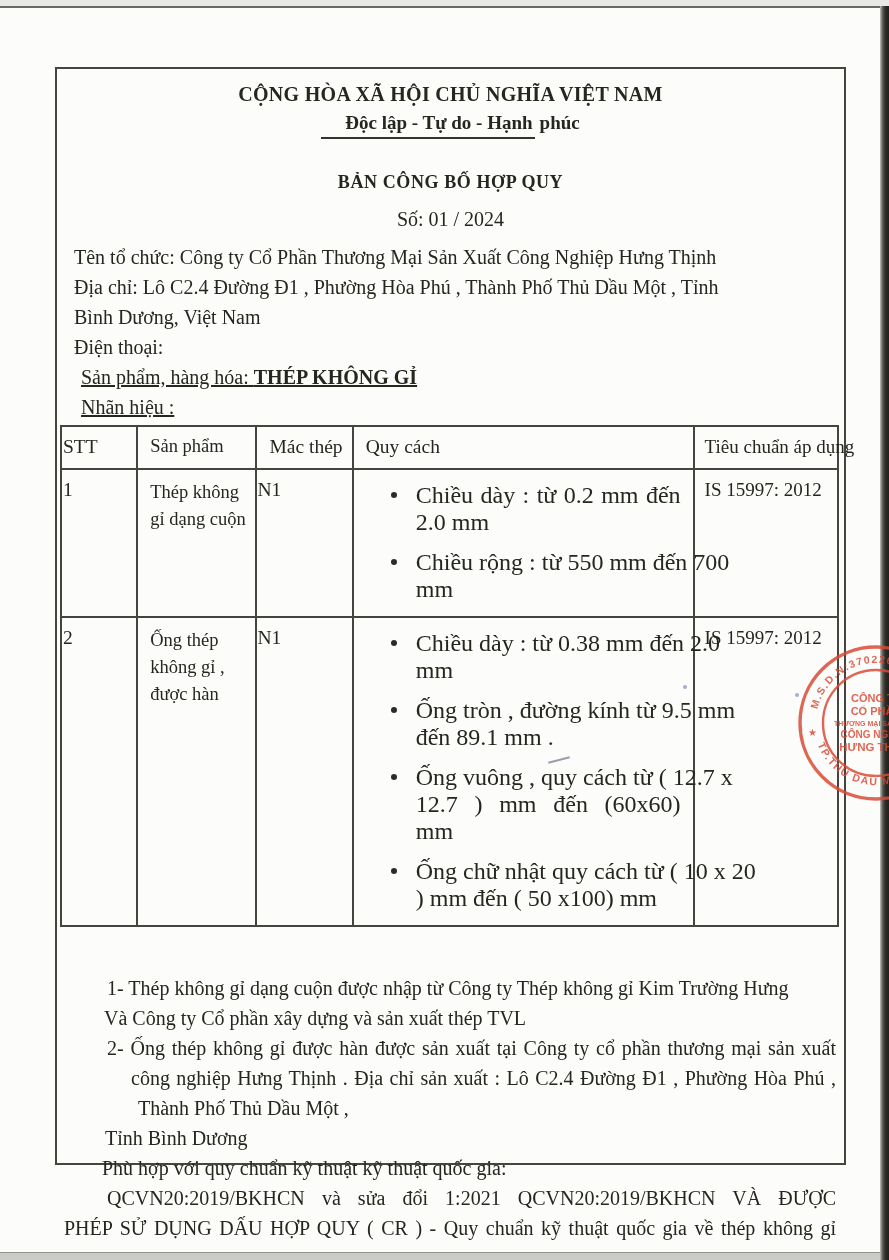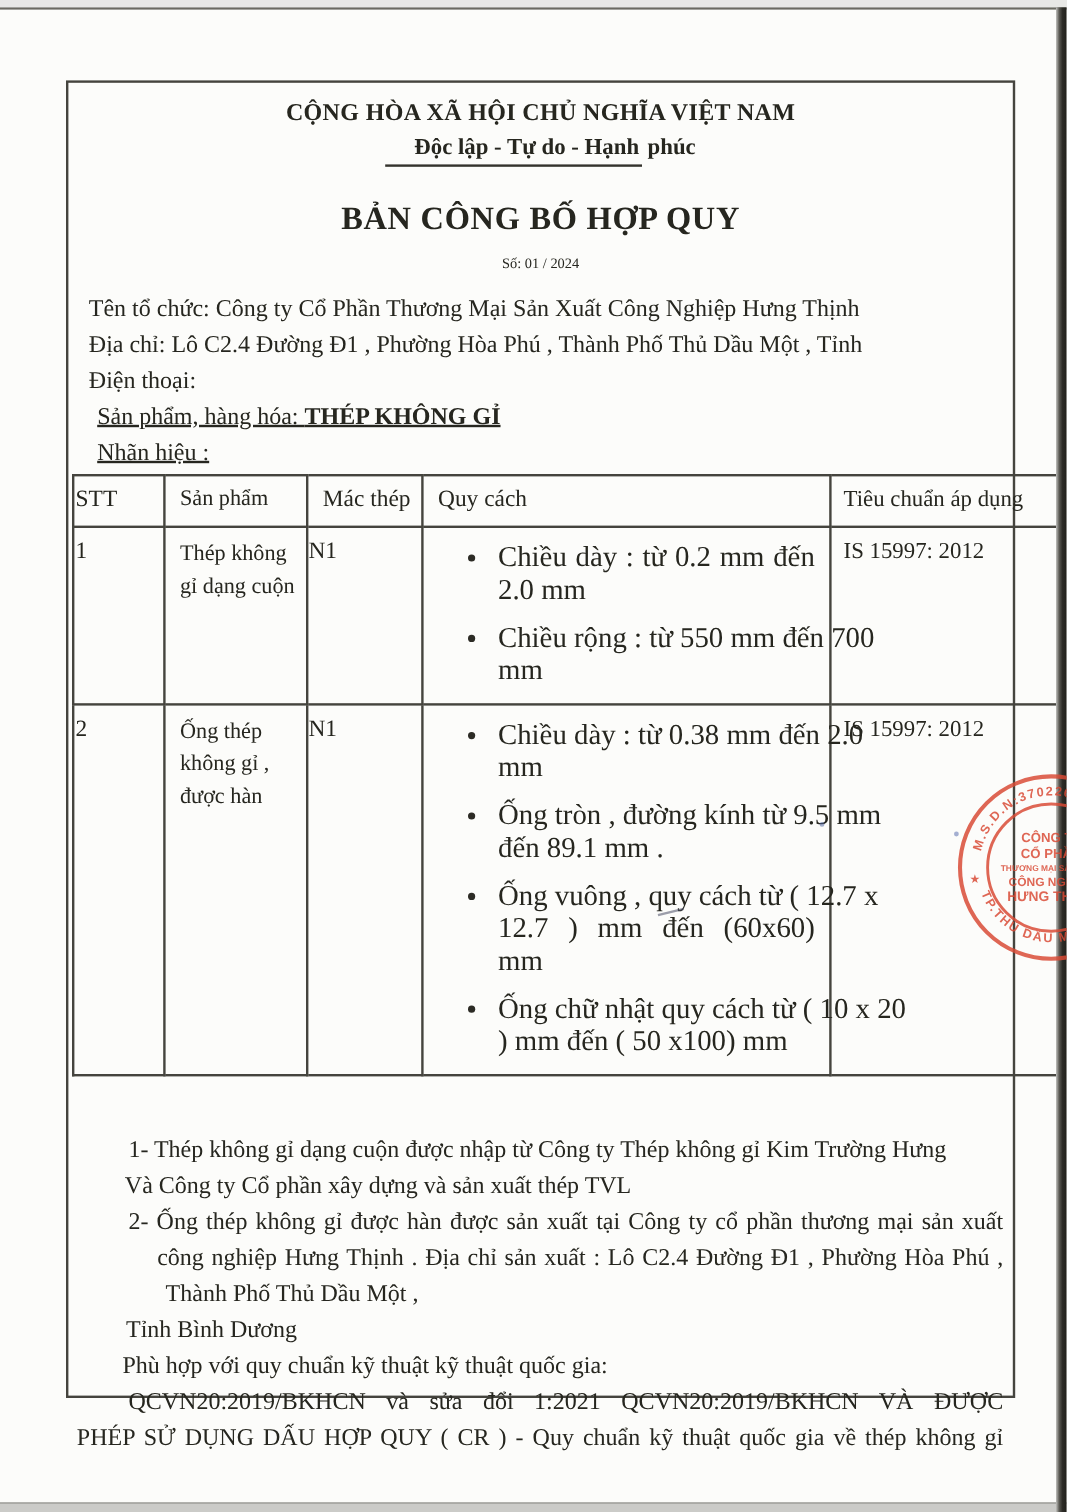--- a/index.html
+++ b/index.html
@@ -22,43 +22,43 @@
 
   
   .frame{position:absolute;left:55px;top:61px;width:791px;height:1098px;
     box-sizing:border-box;border:2px solid #45443e;}
 
   .h1{margin-top:12px;text-align:center;font-weight:bold;font-size:20px;
     letter-spacing:.3px;line-height:27px;}
   .h2{margin-top:2px;text-align:center;font-weight:bold;font-size:19px;line-height:26px;}
   .h2 .u{display:inline-block;border-bottom:2px solid #34332d;padding:0 2px 1px 24px;}
   .h2 .tail{padding-left:5px;}
-  .doc-title{margin-top:28px;text-align:center;font-weight:bold;font-size:27px;
+  .doc-title{margin-top:28px;text-align:center;font-weight:bold;font-size:18px;
     letter-spacing:.6px;line-height:31px;}
-  .doc-no{margin-top:6px;text-align:center;font-size:12px;line-height:30px;}
+  .doc-no{margin-top:6px;text-align:center;font-size:20px;line-height:30px;}
 
   .info{margin:8px 28px 0 17px;font-size:20px;line-height:30px;}
   .info .ind{margin-left:7px;text-decoration:underline;}
   .info .ind2{margin-left:9px;}
   .bold{font-weight:bold;}
 
   table.spec{border-collapse:collapse;table-layout:fixed;width:779px;margin:3px 0 0 3px;}
   table.spec td,table.spec th{border:2px solid #45443e;vertical-align:top;
     font-weight:normal;text-align:left;box-sizing:border-box;}
   tr.hrow{height:43px;}
   tr.r1{height:93px;}
   tr.r2{height:229px;}
   th.c-stt,td.c-stt{width:76px;text-align:center;font-size:19.5px;padding-top:9px;}
   th.c-sp,td.c-sp{width:119px;padding:9px 6px 0 12px;font-size:18.5px;}
   td.c-sp{text-align:justify;line-height:27px;}
   th.c-mt,td.c-mt{width:96px;padding:9px 0 0 12px;font-size:19.5px;}
   td.c-mt{text-align:center;padding-left:0;}
   th.c-qc,td.c-qc{width:340px;padding:9px 12px 0 12px;font-size:19.5px;}
   td.c-qc{padding:12px 12px 0 30px;}
-  th.c-tc,td.c-tc{width:190px;padding:9px 4px 0 10px;font-size:19px;}
+  th.c-tc,td.c-tc{width:144px;padding:9px 4px 0 10px;font-size:19px;}
   th{white-space:nowrap;}
 
   .qc-item{position:relative;padding-left:32px;margin-bottom:13px;
     font-size:24px;line-height:27px;}
   .qc-item .dot{position:absolute;left:7px;top:10px;width:6px;height:6px;
     border-radius:50%;background:#2c2b25;}
   .qc-item .ln{text-align:justify;}
   .qc-item .ln.stretch{text-align-last:justify;white-space:nowrap;}
 
   .notes{margin:46px 6px 0 7px;width:772px;font-size:20px;line-height:30px;}
@@ -97,20 +97,21 @@
       <span class="u">Độc lập - Tự do - Hạnh</span><span class="tail">phúc</span>
     </div>
 
     <div class="doc-title">BẢN CÔNG BỐ HỢP QUY</div>
 
     <div class="doc-no">Số: 01 / 2024</div>
 
     <div class="info">
       <div>Tên tổ chức: Công ty Cổ Phần Thương Mại Sản Xuất Công Nghiệp Hưng Thịnh</div>
       <div>Địa chỉ: Lô C2.4 Đường Đ1 , Phường Hòa Phú , Thành Phố Thủ Dầu Một , Tỉnh</div>
+      <div>Bình Dương, Việt Nam</div>
       <div>Điện thoại:</div>
       <div class="ind"><span>Sản phẩm, hàng hóa: </span><span class="bold">THÉP KHÔNG GỈ</span></div>
       <div class="ind">Nhãn hiệu :</div>
     </div>
 
     <table class="spec">
       <tbody>
           <tr class="hrow">
         <th class="c-stt">STT</th>
         <th class="c-sp">Sản phẩm</th>

